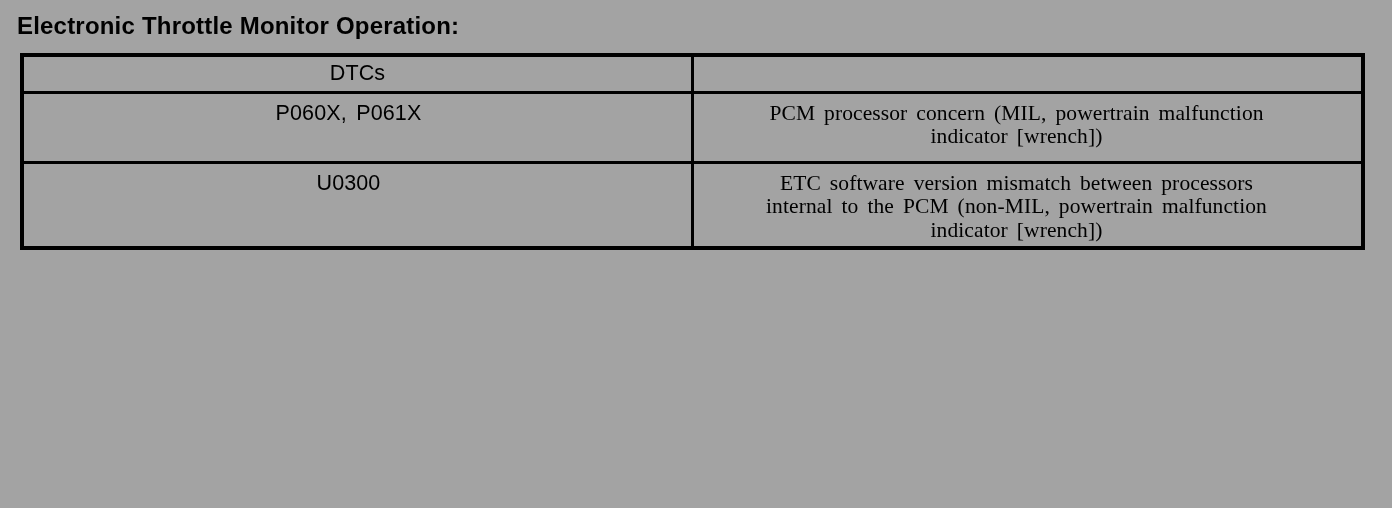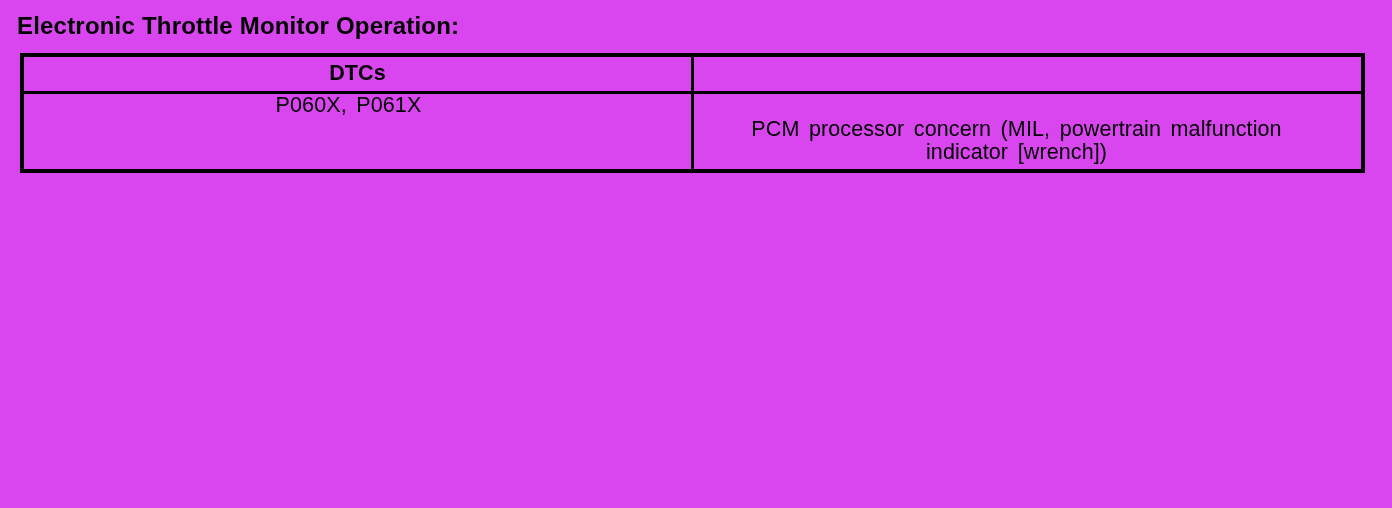--- a/index.html
+++ b/index.html
@@ -6,21 +6,21 @@
     margin: 0;
     padding: 0;
     background: #ffffff;
     color: #000000;
     font-family: "Liberation Sans", sans-serif;
   }
   .page {
     position: relative;
     width: 1392px;
     height: 508px;
-    background: #d946ef;
+    background: #a3a3a3;
     overflow: hidden;
   }
   .doc-title {
     margin: 12px 0 0 17px;
     font-size: 24px;
     line-height: 28px;
     font-weight: 700;
     letter-spacing: 0.2px;
   }
   table.dtc-table {
@@ -37,28 +37,29 @@
     vertical-align: top;
     text-align: center;
     font-size: 21.5px;
     line-height: 23.5px;
     letter-spacing: 0.1px;
     word-spacing: 3.5px;
     white-space: pre-wrap;
     overflow: hidden;
   }
   table.dtc-table th {
-    font-weight: 700;
+    font-weight: 400;
     padding: 5px 10px 3px 10px;
   }
   table.dtc-table td.dtc-cell {
-    padding: 0 28px 4px 10px;
+    padding: 8px 28px 4px 10px;
   }
   table.dtc-table td.description-cell {
-    padding: 24px 34px 4px 12px;
+    padding: 8px 34px 4px 12px;
+    font-family: Liberation Serif, serif;
   }
   
   table.dtc-table tr:nth-child(1) { height: 37px; }
   table.dtc-table tr:nth-child(2) { height: 70px; }
   table.dtc-table tr:nth-child(3) { height: 67px; }
   table.dtc-table tr:nth-child(4) { height: 68px; }
   table.dtc-table tr:nth-child(5) { height: 93px; }
   table.dtc-table tr:nth-child(6) { height: 96px; }
 </style>
 </head>
@@ -76,16 +77,22 @@
     <tbody>
       <tr>
         <th>DTCs</th>
         <th></th>
       </tr>
       <tr>
         <td class="dtc-cell">P060X, P061X</td>
         <td class="description-cell">PCM processor concern (MIL, powertrain malfunction
 indicator [wrench])</td>
       </tr>
+      <tr>
+        <td class="dtc-cell">U0300</td>
+        <td class="description-cell">ETC software version mismatch between processors
+internal to the PCM (non-MIL, powertrain malfunction
+indicator [wrench])</td>
+      </tr>
     </tbody>
   </table>
 
 </div>
 
 </body></html>

